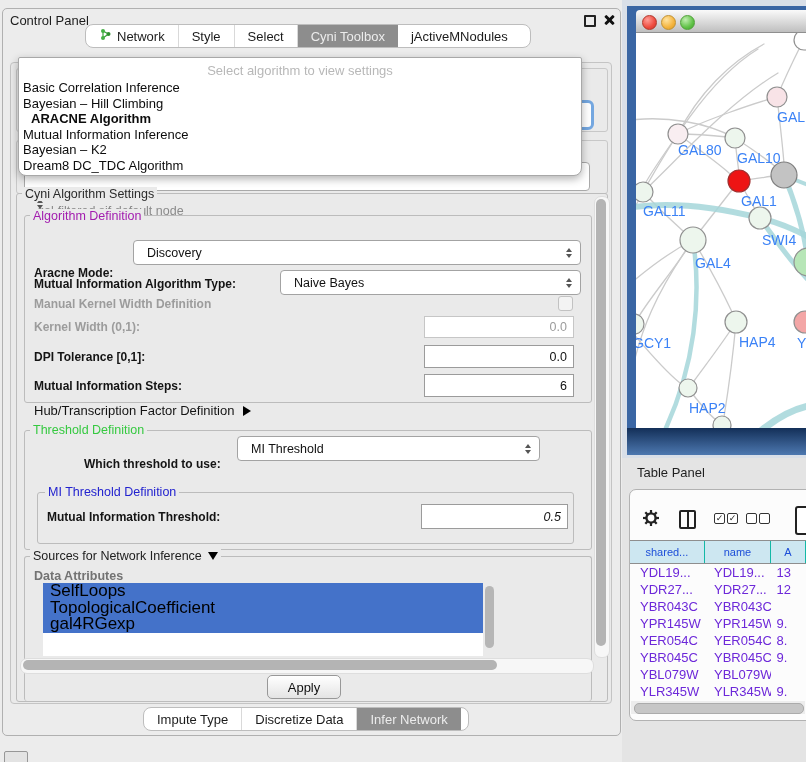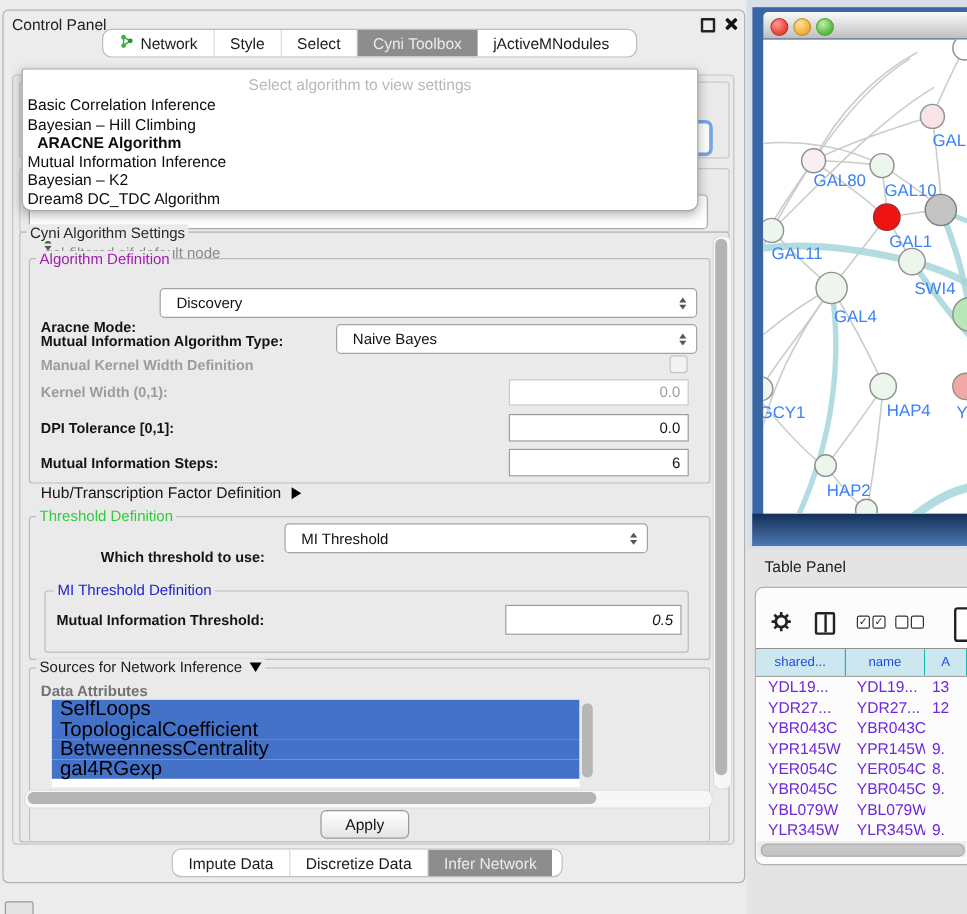--- a/index.html
+++ b/index.html
@@ -251,36 +251,35 @@
 
 <div class="abs group" id="src-group"></div>
 <span class="abs gtitle" id="src-title">
   <span>Sources for Network Inference</span>
   <span class="tri-down"></span>
 </span>
 <span class="abs" id="lbl-attrs">Data Attributes</span>
 <div class="abs" id="attr-list">
     <div class="attr-item">SelfLoops</div>
     <div class="attr-item">TopologicalCoefficient</div>
-    <div class="attr-item">BetweennessCentrality</div>
     <div class="attr-item">gal4RGexp</div>
   </div>
 <div class="abs" id="attr-scroll"></div>
 <div class="abs" id="attr-thumb"></div>
 
 <div class="abs" id="v-scroll"></div>
 <div class="abs" id="v-thumb"></div>
 <div class="abs" id="h-scroll"></div>
 <div class="abs" id="h-thumb"></div>
 
 <div class="abs" id="apply-btn">Apply</div>
 
 <div class="abs tabbar" id="bottom-tabs">
     <div class="tab">
-      <span>Impute Data</span>
+      <span>Impute Type</span>
     </div>
     <div class="tab">
       <span>Discretize Data</span>
     </div>
     <div class="tab sel">
       <span>Infer Network</span>
     </div>
   </div>
 <div class="abs" id="mini-box"></div>
 

